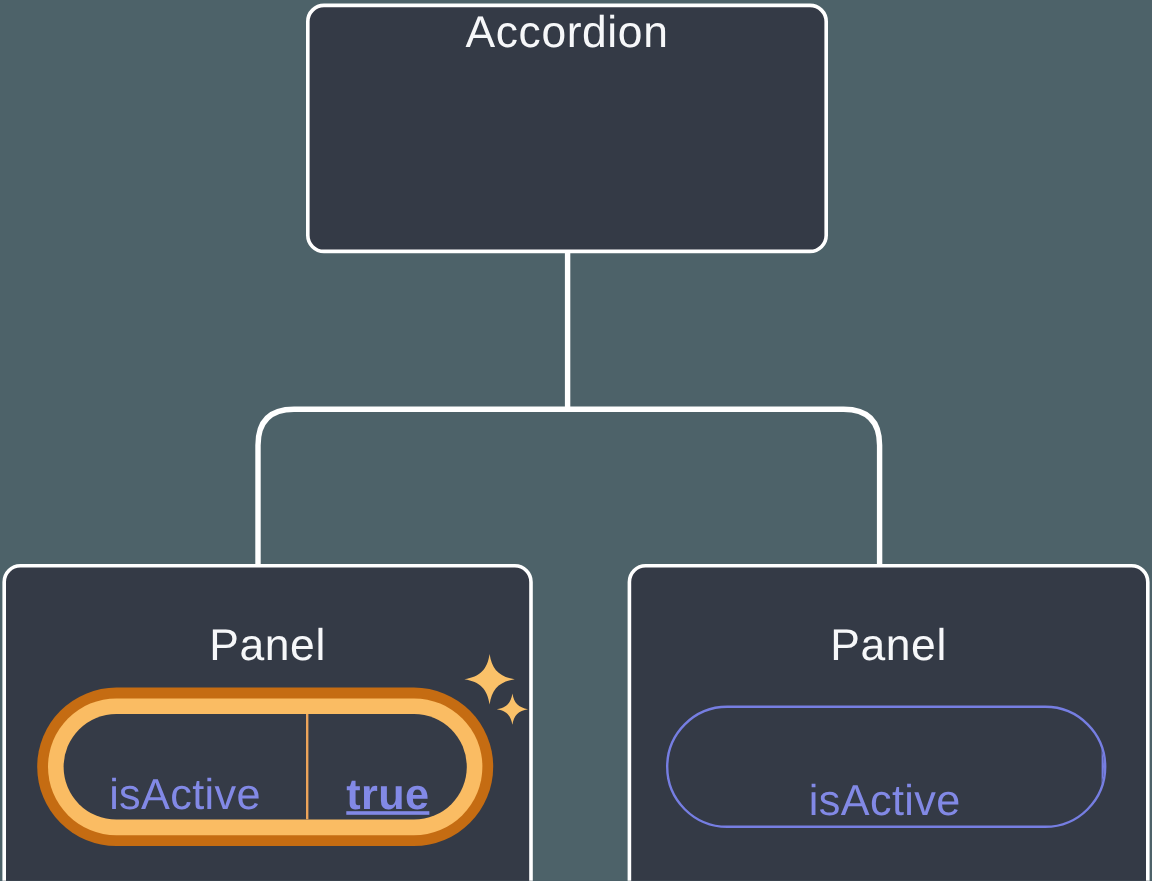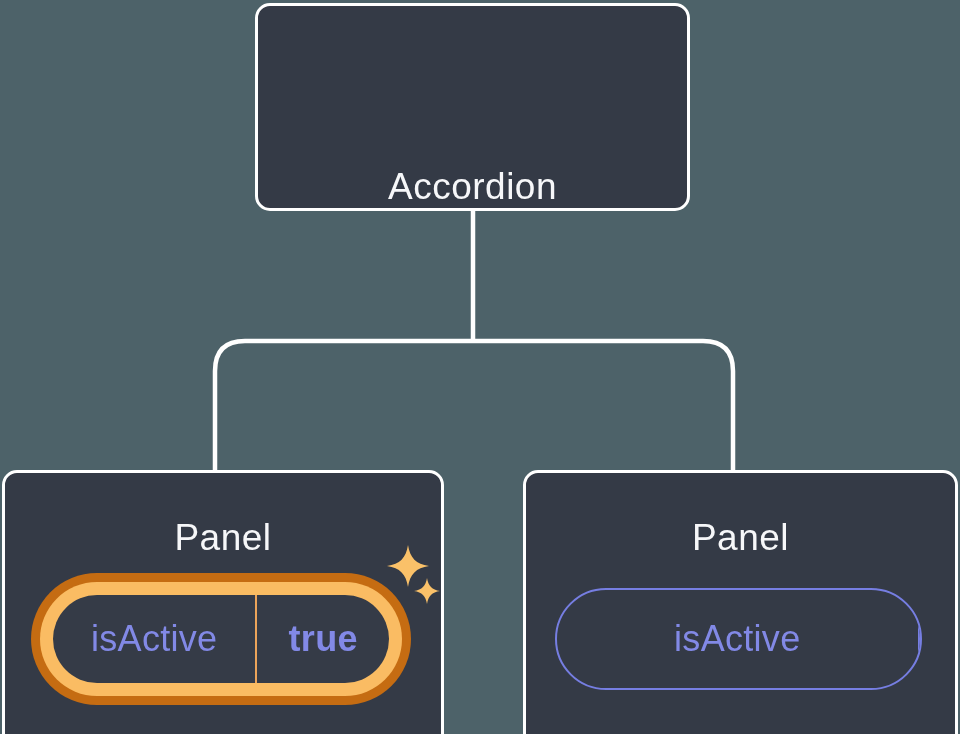--- a/index.html
+++ b/index.html
@@ -14,21 +14,21 @@
   .connectors { position: absolute; left: 0; top: 0; width: 960px; height: 734px; }
 
   .node {
     position: absolute;
     background: #343a46;
     border: 3px solid #ffffff;
     border-radius: 15px;
   }
   .root-node {
     left: 255px; top: 3px; width: 435px; height: 208px;
-    display: flex; align-items: flex-end; justify-content: center;
+    display: flex; align-items: flex-start; justify-content: center;
   }
   .node-label {
     color: #f6f7f9;
     font-size: 37px;
     font-weight: 500;
     letter-spacing: 0.5px;
   }
   .panel { top: 470px; height: 314px; }
   .panel-left  { left: 2px;   width: 442px; }
   .panel-right { left: 523px; width: 435px; }
@@ -54,24 +54,24 @@
   }
   .pill-core {
     width: 100%; height: 100%;
     background: #353b47;
     border-radius: 44px;
     display: flex;
     align-items: stretch;
     overflow: hidden;
   }
   .cell {
-    display: flex; align-items: center; justify-content: center;
+    display: flex; align-items: flex-end; justify-content: center;
   }
   .pill-text { color: #8289e6; font-size: 36px; letter-spacing: 0.3px; }
-  .val-bold { font-weight: 700; }
+  .val-bold { font-weight: 700; text-decoration: underline; }
   .cell-prop-active { flex: 203; }
   .cell-val-active  { flex: 132; }
   .divider-orange { width: 2px; background: #eca45a; }
 
   
   .pill-plain {
     position: absolute; left: 29px; top: 115px;
     width: 367px; height: 102px;
     border: 2.5px solid #767ee2;
     border-radius: 51px;

